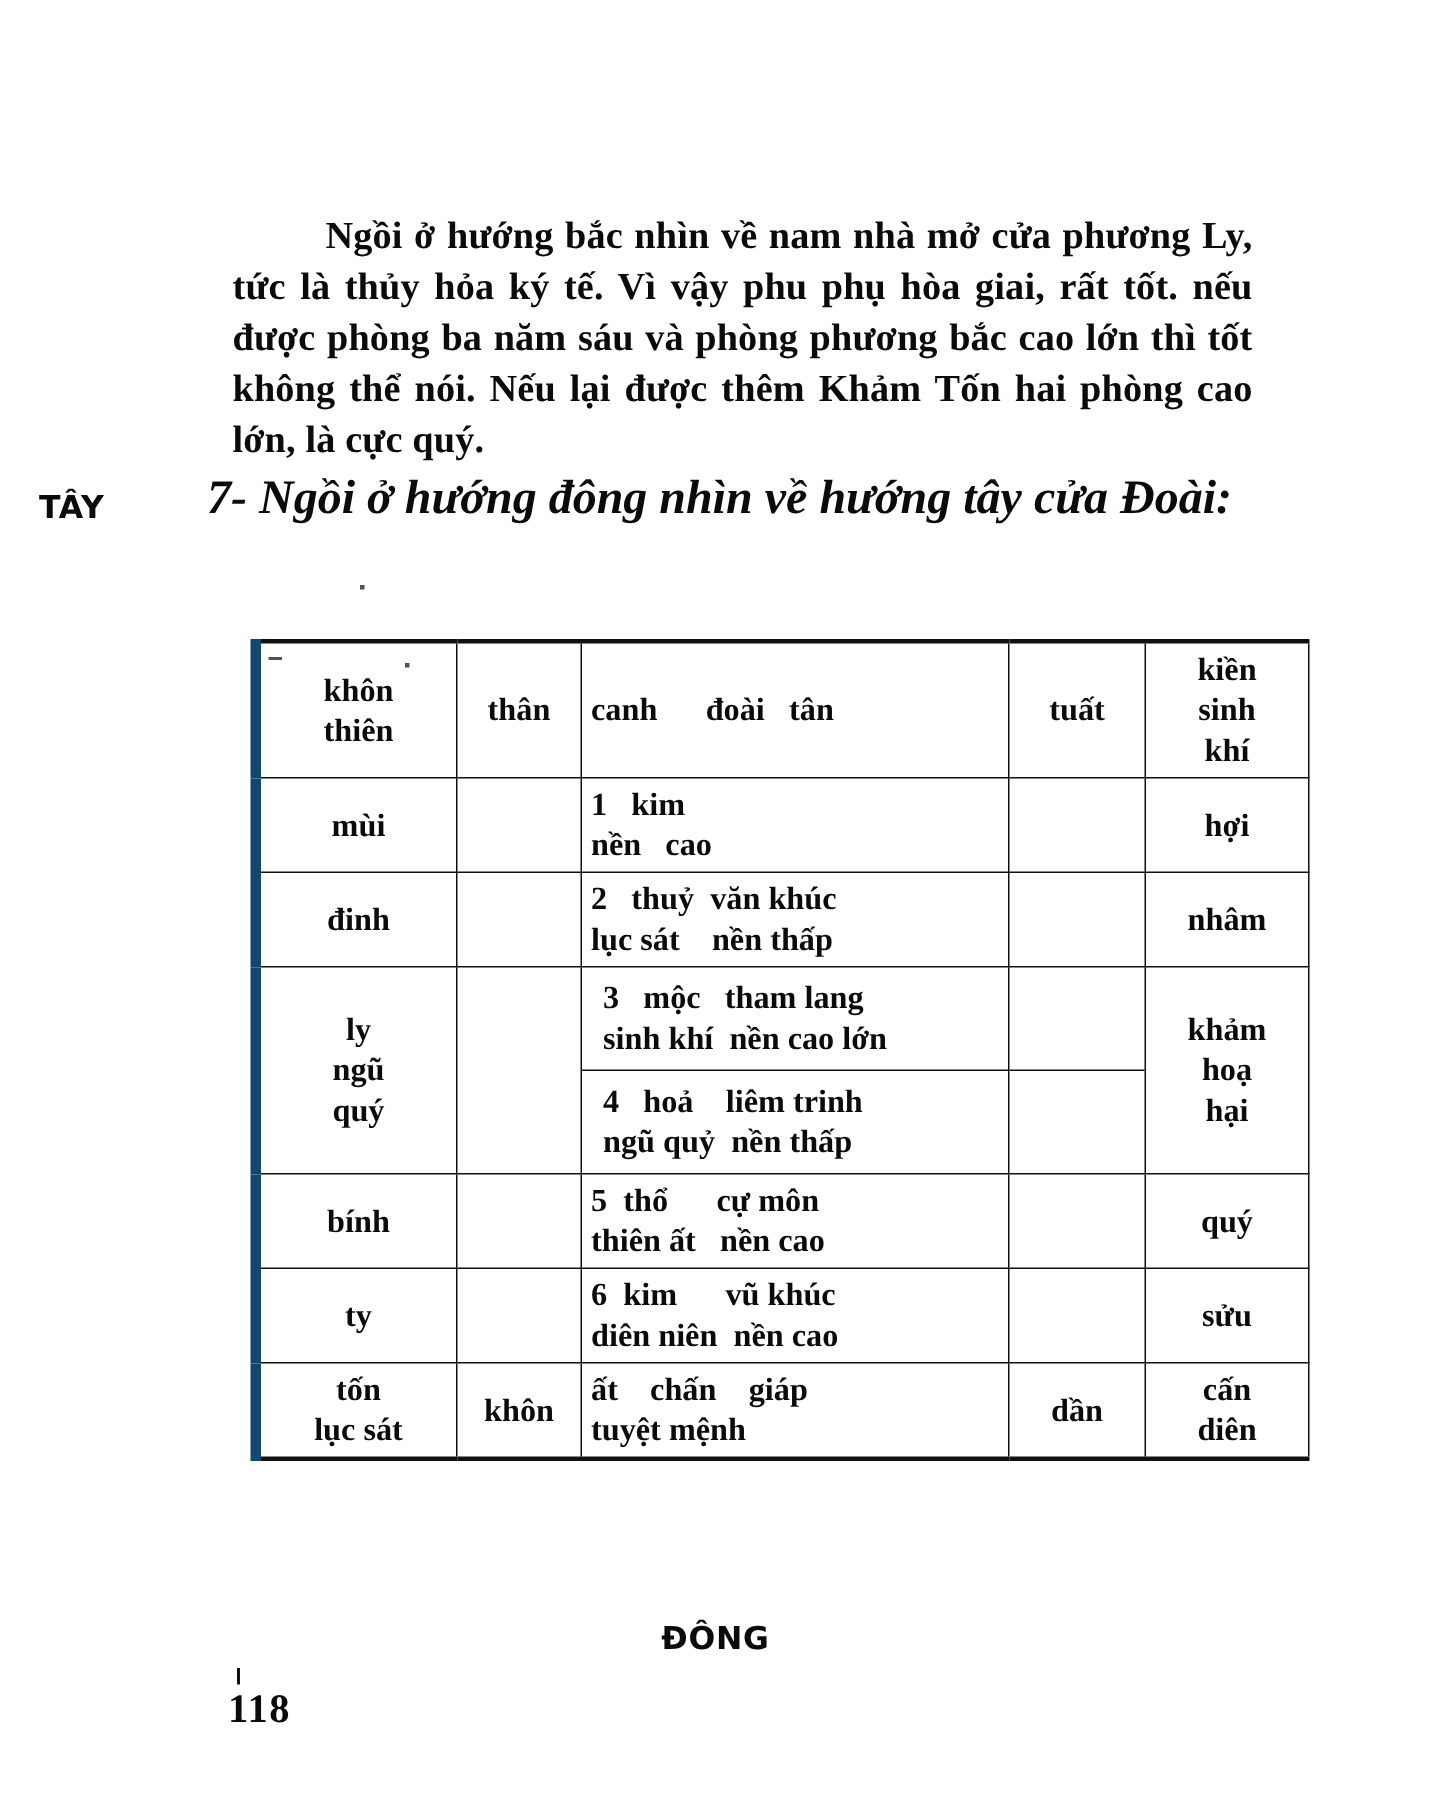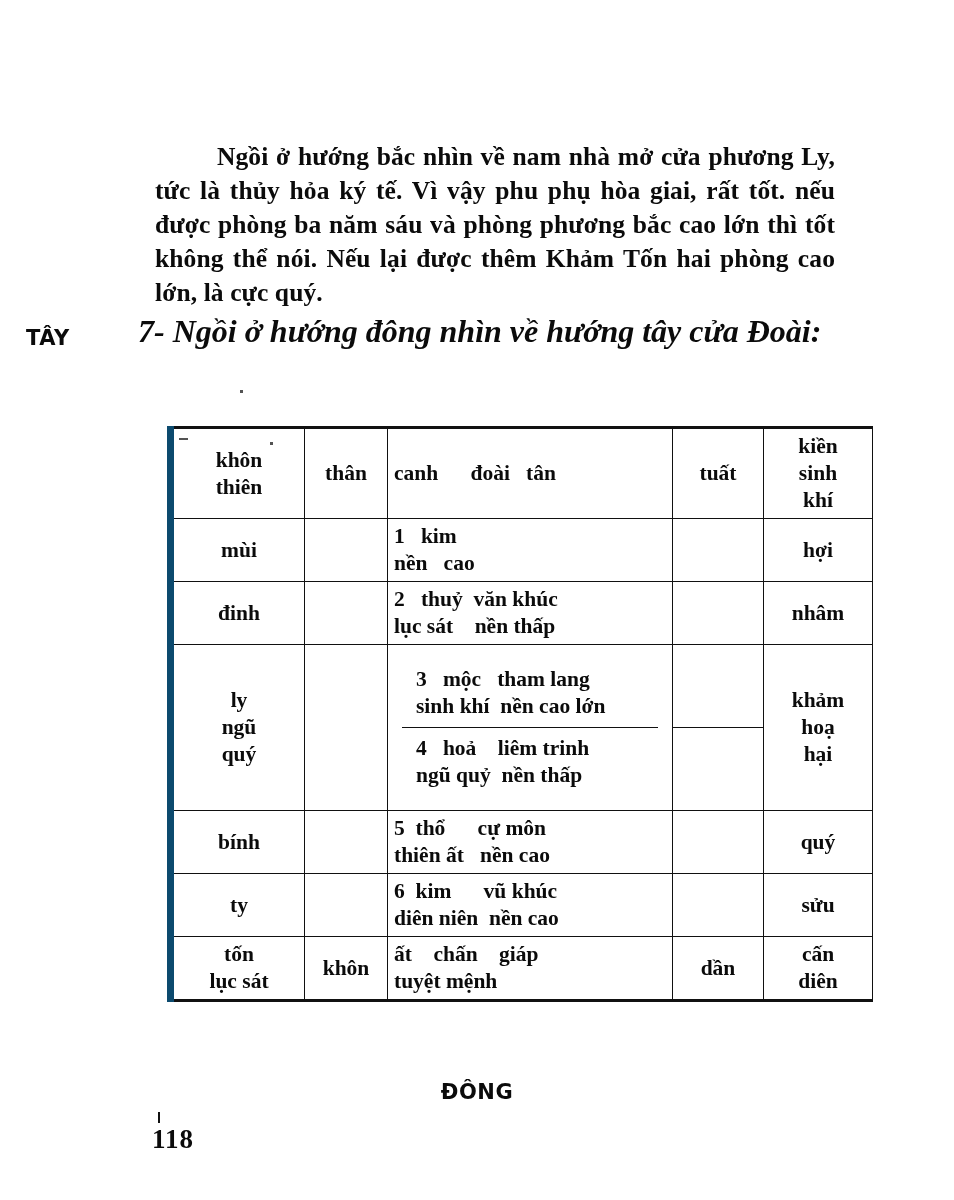--- a/index.html
+++ b/index.html
@@ -119,21 +119,21 @@
   .fs-table .c-branch { width: 70px;  text-align: center; }
   .fs-table .c-mid    { width: 272px; text-align: left; }
   .fs-table .c-br2    { width: 78px;  text-align: center; }
   .fs-table .c-right  { width: 96px;  text-align: center; }
 
   .stack-line { display: block; white-space: pre; }
 
   .hdr-mid { white-space: pre; }
 
   .split-cell {
-    padding: 14px !important;
+    padding: 0 !important;
     vertical-align: top;
   }
   .split-half {
     box-sizing: border-box;
     padding: 7px 6px 7px 14px;
     min-height: 66px;
     display: flex;
     flex-direction: column;
     justify-content: center;
   }

